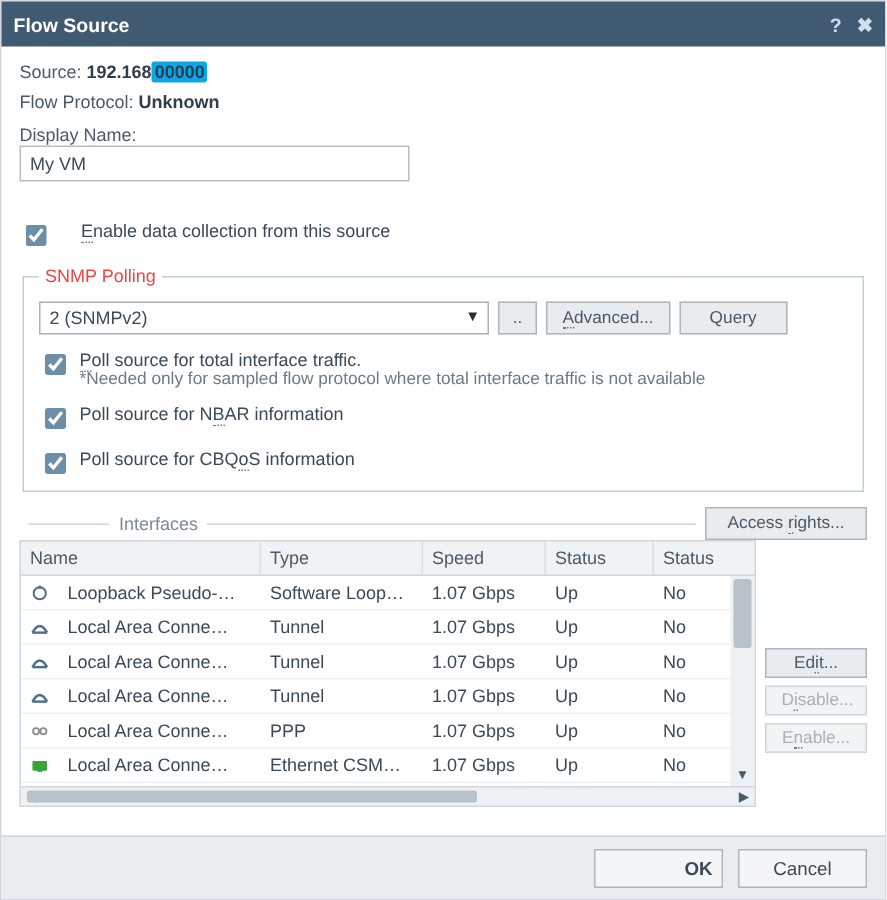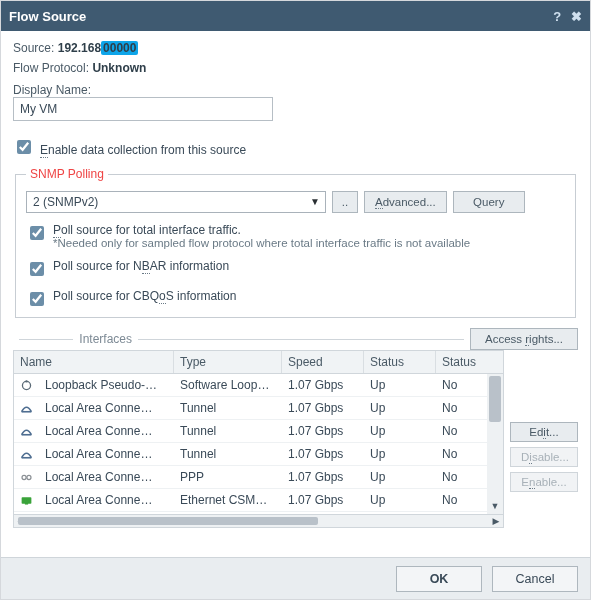--- a/index.html
+++ b/index.html
@@ -8,21 +8,21 @@
   .titlebar { background: #3f5a71; color: #fff; height: 30px; display: flex; align-items: center; padding: 0 8px; font-size: 13px; font-weight: bold; justify-content: flex-end; }
   .titlebar .spacer { flex: 1; }
   .titlebar .tb-btn { cursor: pointer; margin-left: 10px; font-size: 13px; color: #cfe0ef; }
   .content { flex: 1; padding: 10px 12px 6px 12px; font-size: 12px; color: #3a4a58; overflow: hidden; display: flex; flex-direction: column; }
   .row { margin-bottom: 6px; font-size: 12px; color: #4a5a66; }
   .row .lbl { color: #4a5a66; }
   .row .val { font-weight: bold; color: #2f3f4a; }
   .masked { background: #0ea5e9; color: #cfd5da; padding: 0 2px; border-radius: 2px; }
   .disp { margin-top: 2px; }
   .input-text { width: 260px; height: 24px; border: 1px solid #b6bec5; padding: 2px 6px; font-size: 12px; color: #3a4a58; background: #fff; }
-  .cb-row { margin-top: 10px; display: flex; align-items: flex-end; gap: 6px; }
+  .cb-row { margin-top: 20px; display: flex; align-items: flex-start; gap: 20px; }
   .cb { width: 14px; height: 14px; accent-color: #6c8ea8; }
   fieldset.snmp { border: 1px solid #c7cdd3; margin-top: 10px; padding: 10px 10px 8px 10px; }
   fieldset.snmp legend { color: #ef4444; font-size: 12px; padding: 0 4px; margin-top: 40px; }
   .snmp-top { display: flex; align-items: center; gap: 6px; }
   .select-wrap { position: relative; width: 300px; }
   .select { width: 300px; height: 22px; border: 1px solid #a9b2ba; padding: 2px 22px 2px 6px; font-size: 12px; color: #3a4a58; background: #fff; appearance: none; -webkit-appearance: none; }
   .select-arrow { position: absolute; right: 6px; top: 5px; font-size: 10px; color: #2a2f33; pointer-events: none; }
   .btn { background: #e8ecef; border: 1px solid #adb6bd; color: #4a5a66; height: 22px; font-size: 11.5px; padding: 0 10px; cursor: pointer; }
   .btn.small { width: 26px; padding: 0; }
   .snmp-opt { margin-top: 10px; display: flex; align-items: flex-start; gap: 6px; }
@@ -51,21 +51,21 @@
   .if-icon { width: 13px; height: 13px; display: inline-flex; align-items: center; justify-content: center; }
   .hscroll { height: 14px; background: #eef1f3; border: 1px solid #d0d6db; position: relative; margin-top: 0; display: flex; align-items: center; }
   .hscroll .thumb { position: absolute; left: 4px; top: 2px; bottom: 2px; width: 300px; background: #b9c1c9; border-radius: 2px; }
   .hscroll .arrow-lt { position: absolute; left: 0; width: 14px; text-align: center; font-size: 9px; color: #4a5a66; }
   .hscroll .arrow-rt { position: absolute; right: 0; width: 14px; text-align: center; font-size: 9px; color: #4a5a66; }
   .side-btns { width: 68px; display: flex; flex-direction: column; gap: 5px; margin-top: 72px; }
   .side-btns .btn { width: 100%; height: 20px; font-size: 11.5px; }
   .btn.disabled { color: #a8b1b8; border-color: #cfd5da; background: #f1f3f5; cursor: default; }
   .footer { height: 42px; background: #e9edf0; border-top: 1px solid #cfd5da; display: flex; justify-content: flex-end; align-items: center; padding: 0 12px; gap: 10px; }
   .footer .fbtn { width: 86px; height: 26px; border: 1px solid #aeb7be; background: #f3f5f7; color: #3a4a58; font-size: 12.5px; cursor: pointer; }
-  .footer .fbtn.primary { font-weight: bold; }
+  .footer .fbtn.primary { font-weight: bold; text-align: right; }
   .ul-dot { border-bottom: 1px dotted #6a7a86; }
 </style>
 </head>
 <body>
 
 <div class="window">
 
   <div class="titlebar">
     <span>Flow Source</span>
     <span class="spacer"></span>

